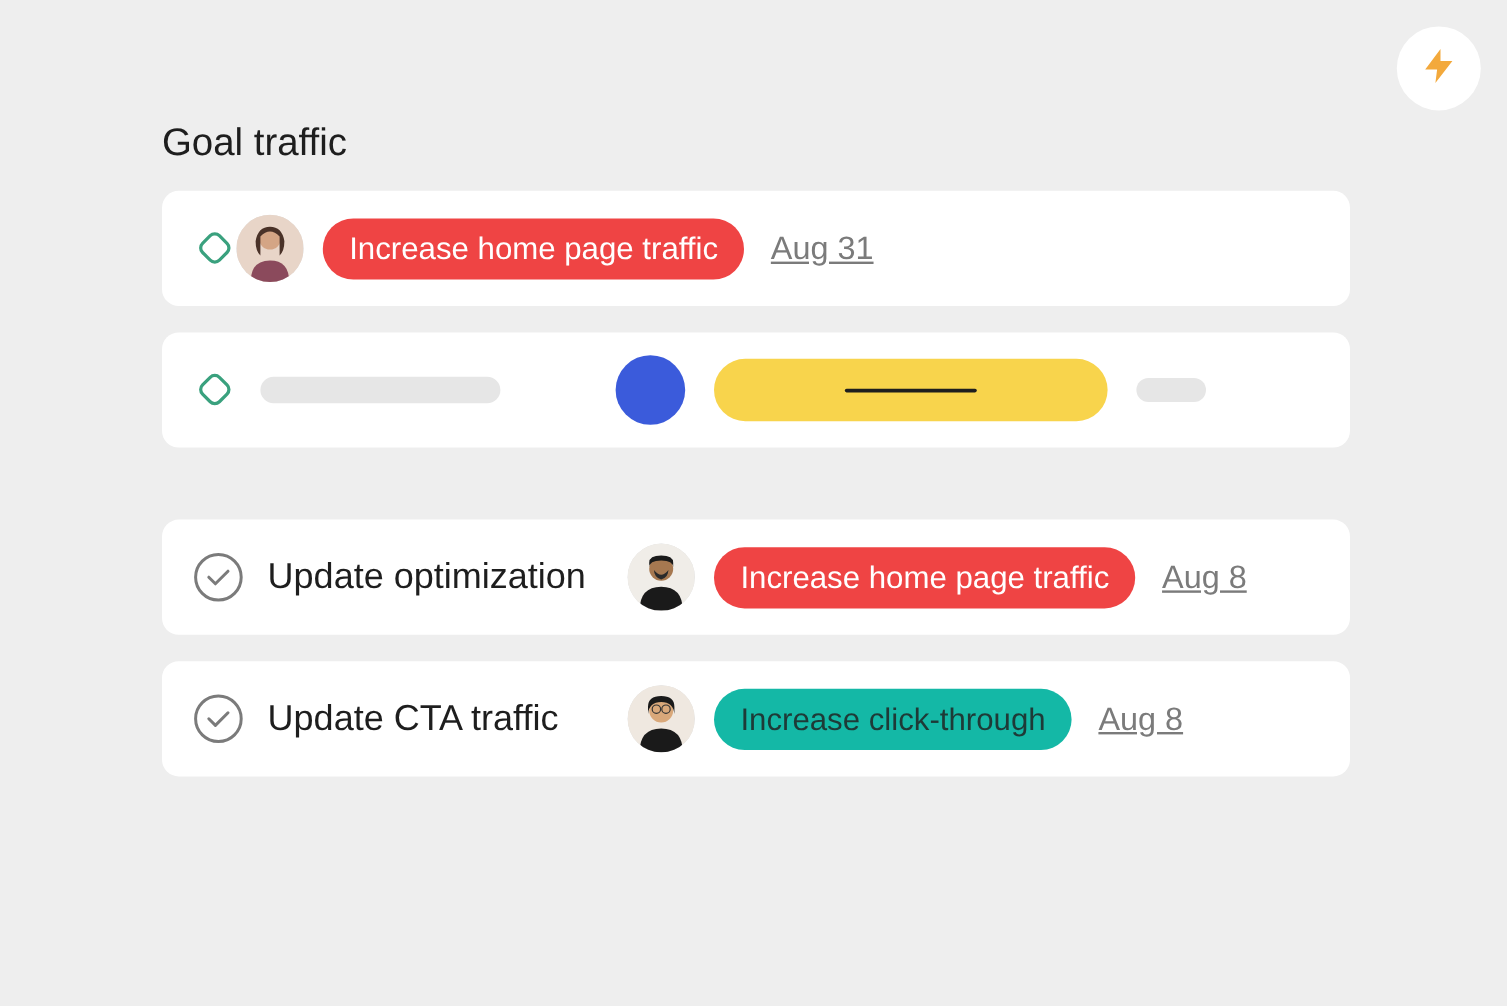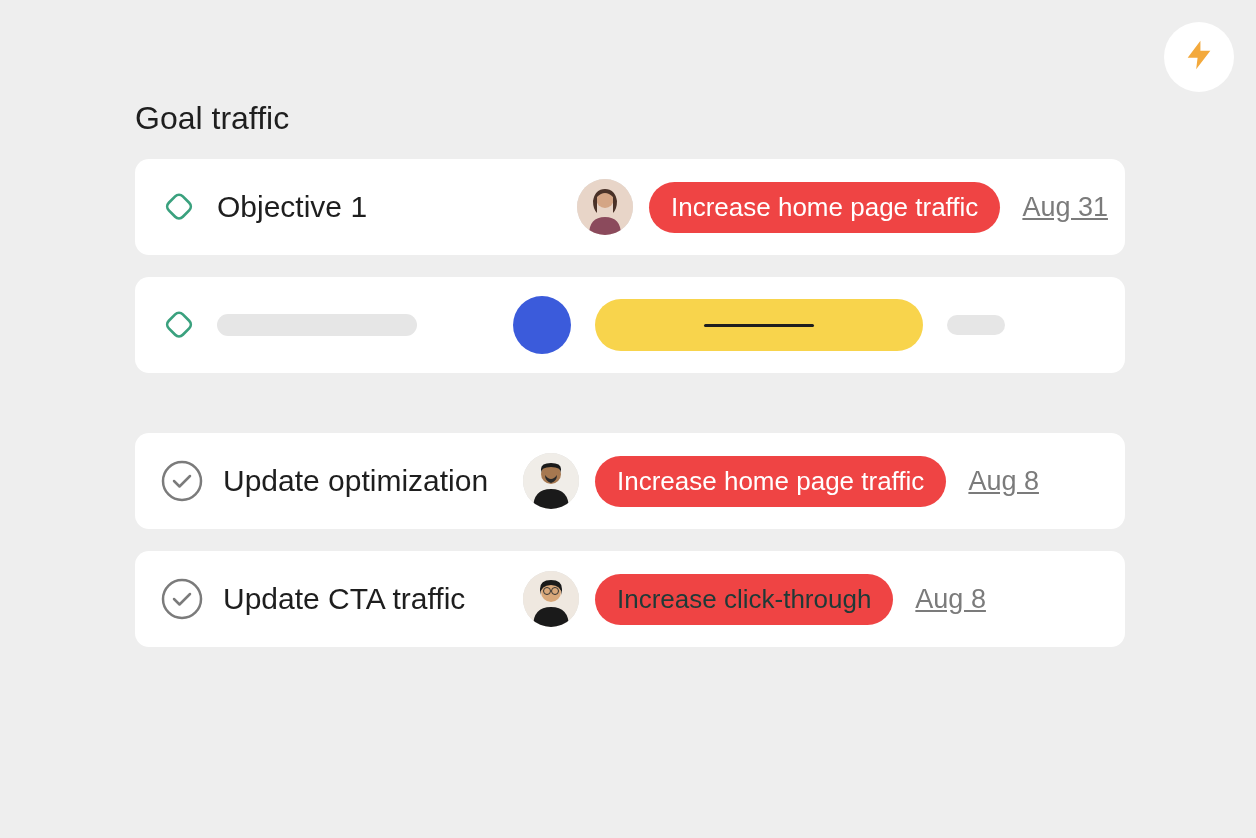--- a/index.html
+++ b/index.html
@@ -81,21 +81,21 @@
       font-size: 26px;
       font-weight: 500;
       white-space: nowrap;
       flex-shrink: 0;
     }
     .tag-purple {
       background: #ef4444;
       color: #ffffff;
     }
     .tag-teal {
-      background: #ef4444;
+      background: #14b8a6;
       color: #1e3a37;
     }
     .date {
       font-size: 27px;
       color: #7b7b7b;
       margin-left: 22px;
       flex-shrink: 0;
       text-decoration: underline;
     }
     .skeleton-title {
@@ -164,21 +164,20 @@
 <div class="content">
 
   <div class="section-title">Goal traffic</div>
 
   <div class="card">
     <span class="diamond-icon">
       <svg width="36" height="36" viewBox="0 0 40 40" fill="none">
         <rect x="20" y="4" width="22" height="22" rx="6" transform="rotate(45 20 4)" stroke="#3aa17e" stroke-width="3" fill="none"></rect>
       </svg>
     </span>
-    <div class="item-title obj-title-fixed">Objective 1</div>
     <div class="avatar">
       <svg width="56" height="56" viewBox="0 0 56 56">
         <rect width="56" height="56" fill="#e8d5c8"></rect>
         <circle cx="28" cy="20" r="9" fill="#d4a585"></circle>
         <path d="M28 10 Q18 10 16 22 Q16 30 20 34 L20 18 Q24 14 28 14 Q32 14 36 18 L36 34 Q40 30 40 22 Q38 10 28 10 Z" fill="#4a3228"></path>
         <path d="M12 56 Q12 38 28 38 Q44 38 44 56 Z" fill="#8b4a5c"></path>
       </svg>
     </div>
     <div class="tag tag-purple">Increase home page traffic</div>
     <div class="date">Aug 31</div>

